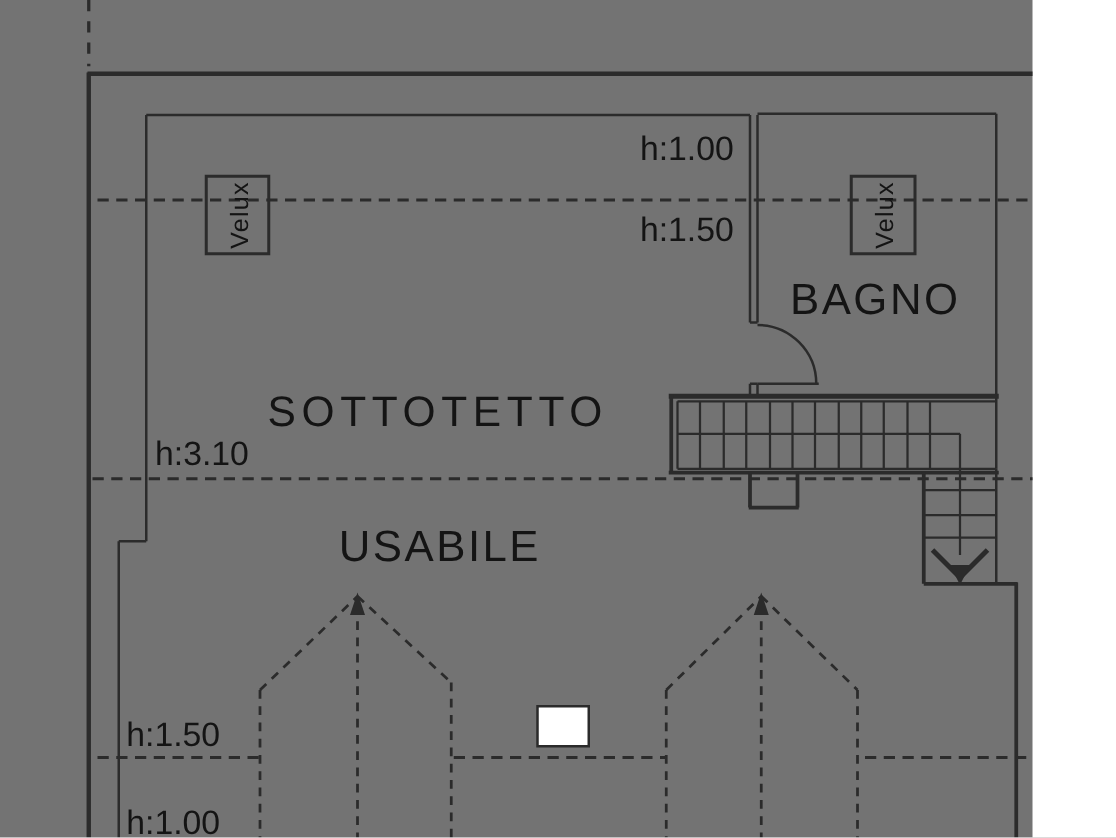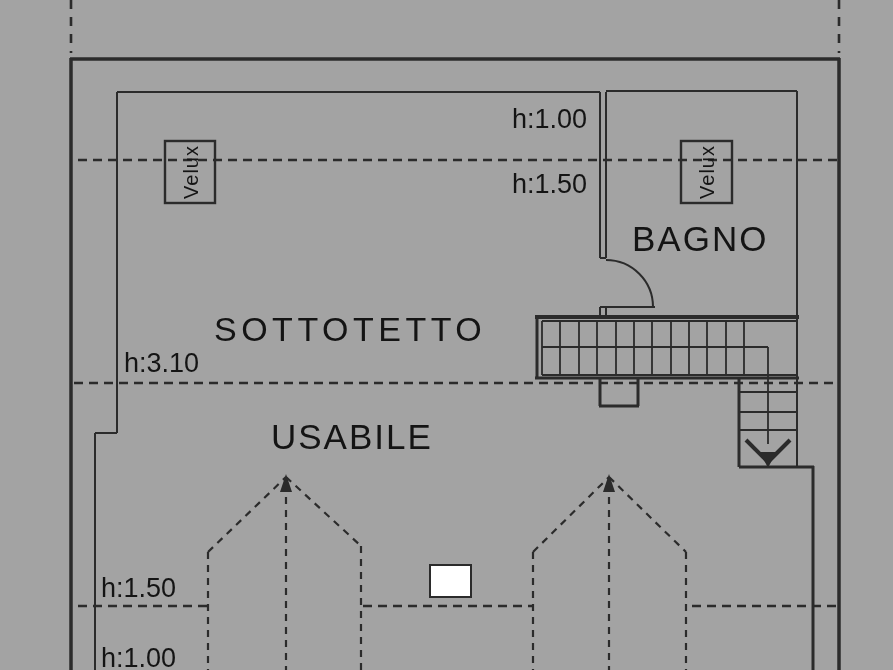--- a/index.html
+++ b/index.html
@@ -1,19 +1,19 @@
 <!DOCTYPE html>
 <html><head>
 <meta charset="utf-8">
 <style>
   html,body{margin:0;padding:0;background:#ffffff;}
   .stage{
     position:relative;
-    width:893px;height:670px;
-    background:#a3a3a3;
+    width:826px;height:670px;
+    background:#737373;
     overflow:hidden;
     font-family:"Liberation Sans", sans-serif;
   }
   svg text{
     font-family:"Liberation Sans", sans-serif;
     fill:#141414;
   }
   .lbl-big{font-size:34px;}
   .lbl-room{font-size:35px;letter-spacing:2px;}
   .lbl-h{font-size:27px;}

